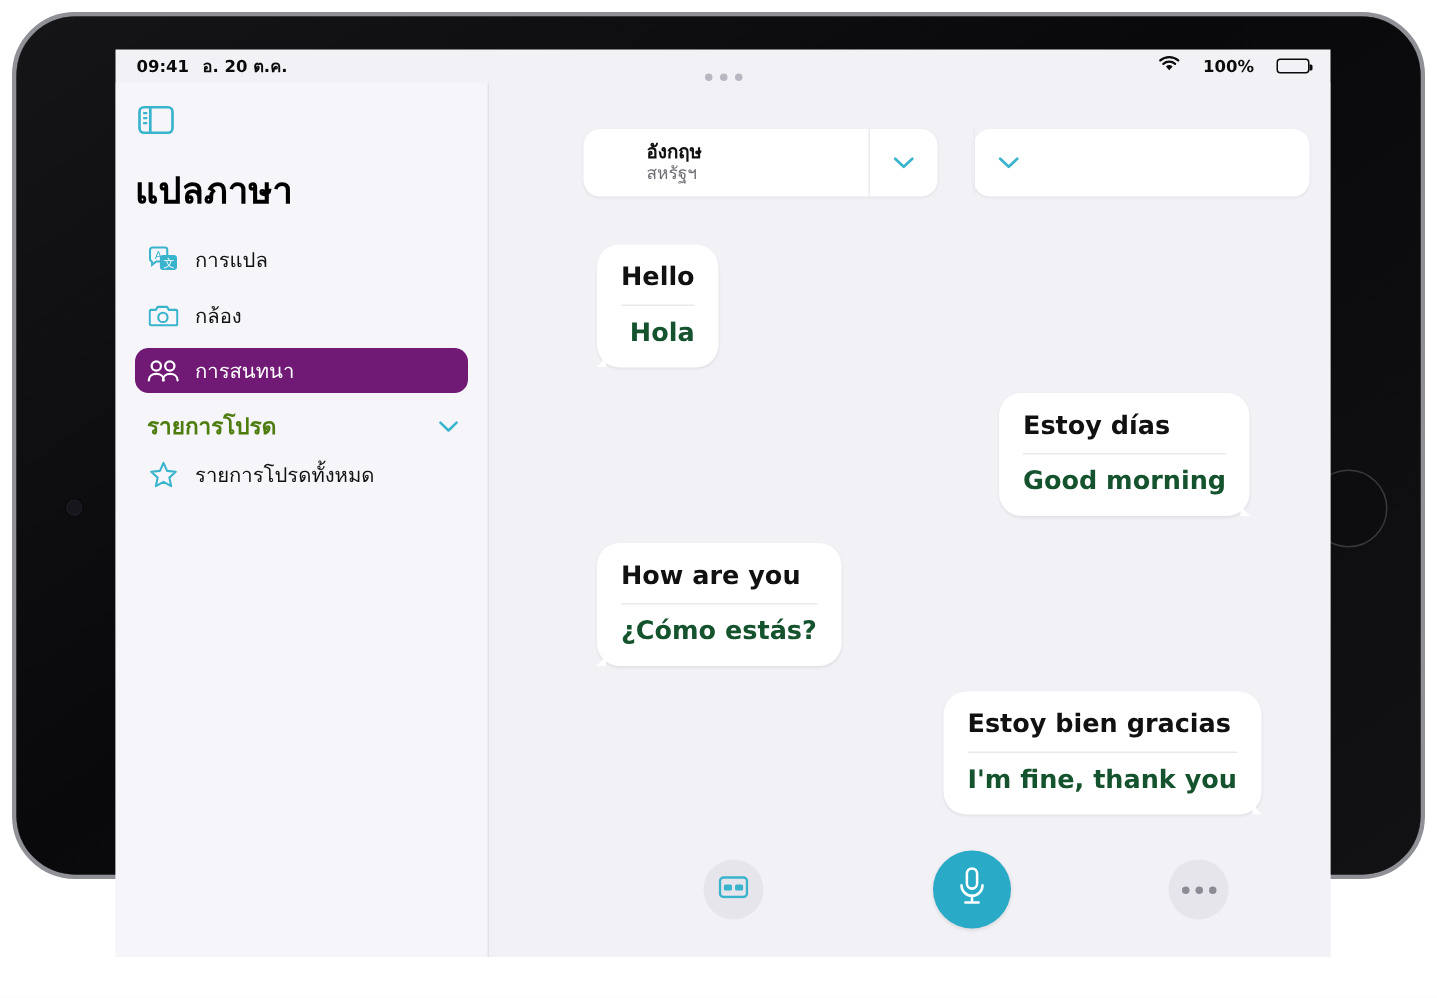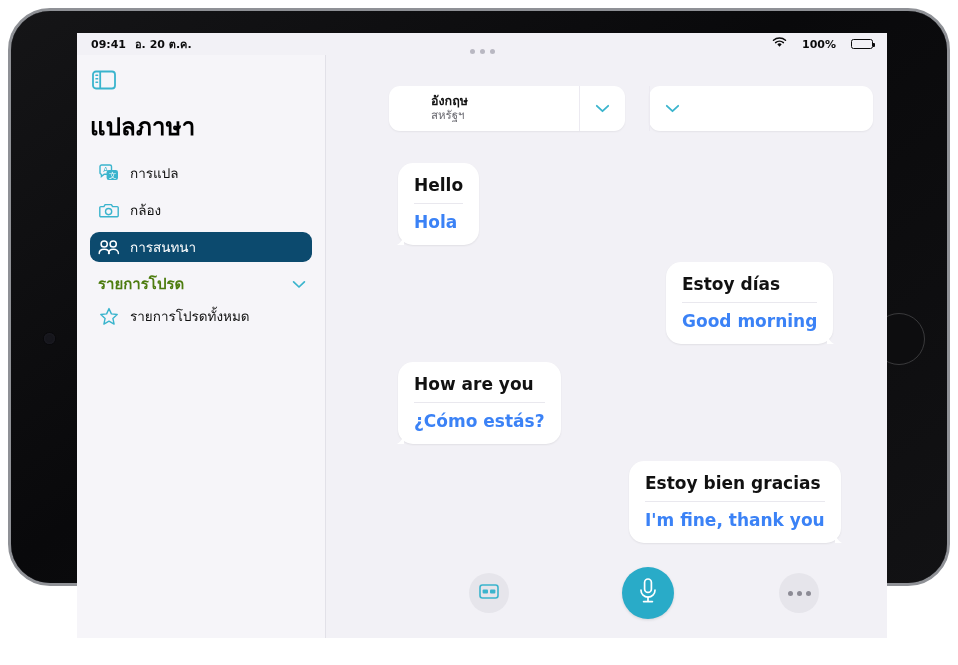--- a/index.html
+++ b/index.html
@@ -116,21 +116,21 @@
     display: flex; align-items: center; gap: 10px;
     height: 30px;
     padding: 0 8px;
     border-radius: 9px;
     font-size: 13.5px;
     color: #111;
     margin-bottom: 7px;
     cursor: pointer;
   }
   .sidebar-item.selected {
-    background: #0c4a6e;
+    background: #701a75;
     color: #ffffff;
     text-align: center;
   }
   .sidebar-item .icon { width: 22px; height: 20px; display: flex; align-items: center; justify-content: center; flex: none; }
   .section-header {
     display: flex; align-items: center; justify-content: space-between;
     margin-top: 9px; margin-bottom: 4px;
     padding: 0 6px 0 8px;
     height: 26px;
     font-size: 15px;
@@ -184,24 +184,25 @@
     border-radius: 15px;
     padding: 12px 16px 13px 16px;
     box-shadow: 0 1px 2px rgba(0,0,0,0.07);
   }
   .bubble .src {
     font-size: 17px; font-weight: bold; color: #111;
     white-space: nowrap;
     padding-bottom: 8px;
   }
   .bubble .tr {
-    font-size: 17px; font-weight: bold; color: #3b82f6;
+    font-size: 17px; font-weight: bold; color: #14532d;
     white-space: nowrap;
     padding-top: 8px;
     border-top: 1px solid #e9e8ee;
+    text-align: right;
   }
   .tail { position: absolute; bottom: 0; width: 16px; height: 16px; overflow: hidden; }
   .tail.left  { left: -7px; }
   .tail.right { right: -7px; }
   .tail svg { display: block; }
 
   
   #toolbar {
     position: absolute;
     left: 0; right: 0; bottom: 18px;

